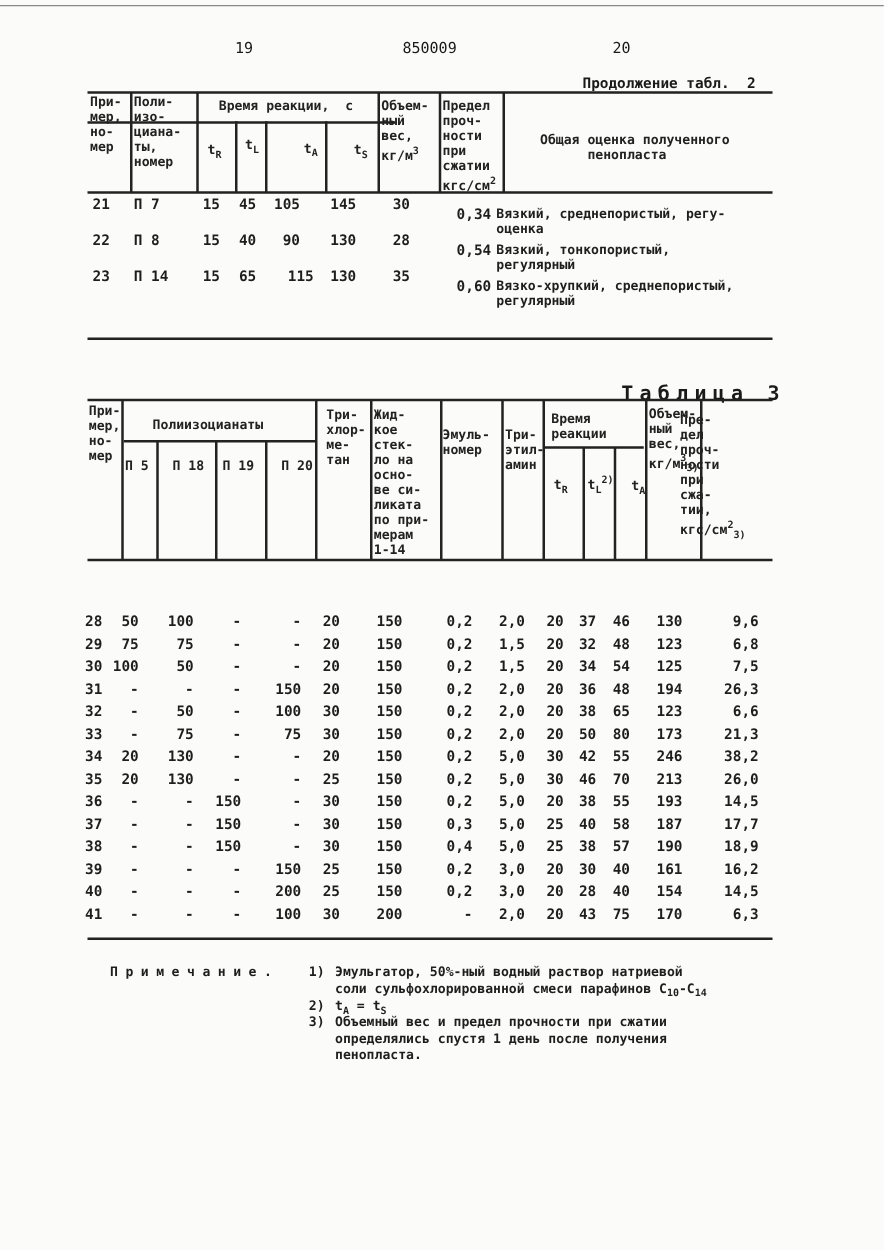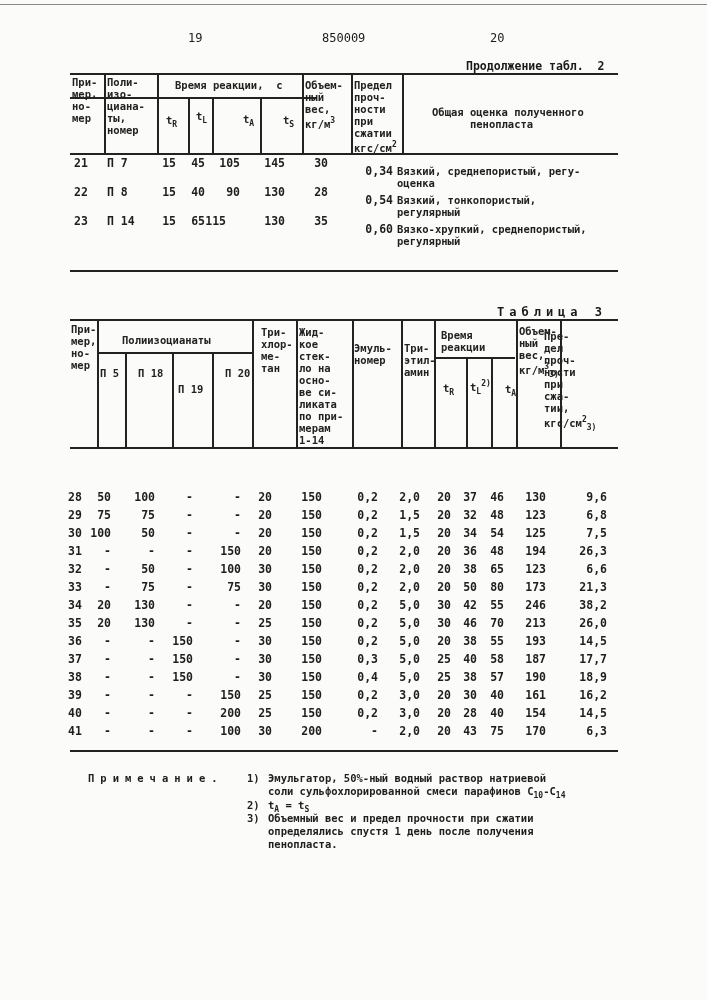--- a/index.html
+++ b/index.html
@@ -98,32 +98,32 @@
         <div class="t2cell" style="top: 185px; right: 379px;">28</div>
         <div class="t2cell" style="top: 193px; right: 314px;">0,54</div>
         <div class="desc" style="left: 397px; top: 194px;">Вязкий, тонкопористый,
 регулярный</div>
       </div>
       <div>
         <div class="t2cell" style="top: 214px; left: 74px;">23</div>
         <div class="t2cell" style="top: 214px; left: 107px;">П 14</div>
         <div class="t2cell" style="top: 214px; right: 531px;">15</div>
         <div class="t2cell" style="top: 214px; right: 502px;">65</div>
-        <div class="t2cell" style="top: 214px; right: 481px;">115</div>
+        <div class="t2cell" style="top: 214px; right: 456px;">115</div>
         <div class="t2cell" style="top: 214px; right: 422px;">130</div>
         <div class="t2cell" style="top: 214px; right: 379px;">35</div>
         <div class="t2cell" style="top: 222px; right: 314px;">0,60</div>
         <div class="desc" style="left: 397px; top: 223px;">Вязко-хрупкий, среднепористый,
 регулярный</div>
       </div>
     </div>
 </div>
 
 <div>
-  <div class="abs spaced" style="left:497px; top:305px; font-size:12px; font-weight:bold; white-space:pre;">Таблица 3</div>
+  <div class="abs spaced" style="left:497px; top:305px; font-size:16px; font-weight:bold; white-space:pre;">Таблица 3</div>
 
   <div class="hline" style="left:70px; top:319px; width:548px;"></div>
   <div class="hline" style="left:70px; top:447px; width:548px;"></div>
   <div class="hline" style="left:99px; top:352px; width:154px; height:1.5px;"></div>
   <div class="hline" style="left:435px; top:357px; width:80px; height:1.5px;"></div>
 
   <div class="vline" style="left:97px; top:320px; height:128px;"></div>
   <div class="vline" style="left:125px; top:353px; height:95px;"></div>
   <div class="vline" style="left:172px; top:353px; height:95px;"></div>
   <div class="vline" style="left:212px; top:353px; height:95px;"></div>
@@ -137,21 +137,21 @@
   <div class="vline" style="left:516px; top:320px; height:128px;"></div>
   <div class="vline" style="left:560px; top:320px; height:128px;"></div>
 
   <div class="hcell" style="left:71px; top:323px;">При-
 мер,
 но-
 мер</div>
   <div class="hcell" style="left:122px; top:334px;">Полиизоцианаты</div>
   <div class="hcell" style="left:100px; top:367px;">П 5</div>
   <div class="hcell" style="left:138px; top:367px;">П 18</div>
-  <div class="hcell" style="left:178px; top:383px;">П 19</div>
+  <div class="hcell" style="left:178px; top:367px;">П 19</div>
   <div class="hcell" style="left:225px; top:367px;">П 20</div>
   <div class="hcell" style="left:261px; top:326px;">Три-
 хлор-
 ме-
 тан</div>
   <div class="hcell" style="left:299px; top:326px;">Жид-
 кое
 стек-
 ло на
 осно-

